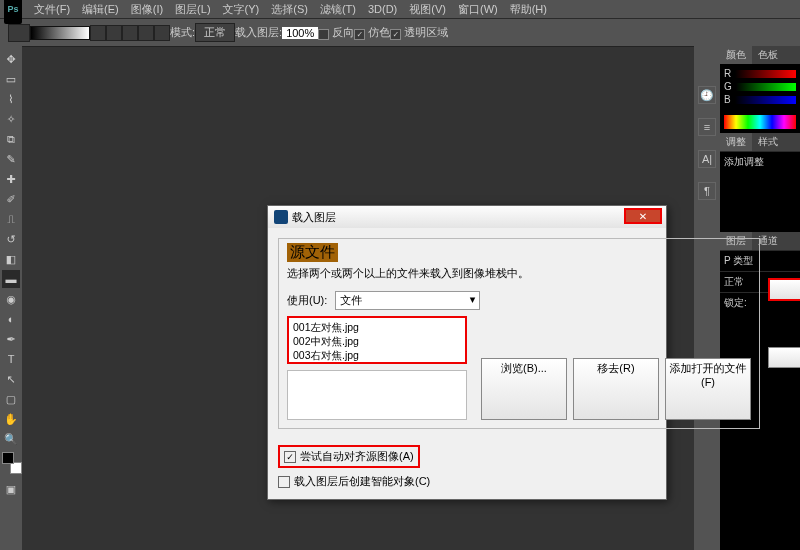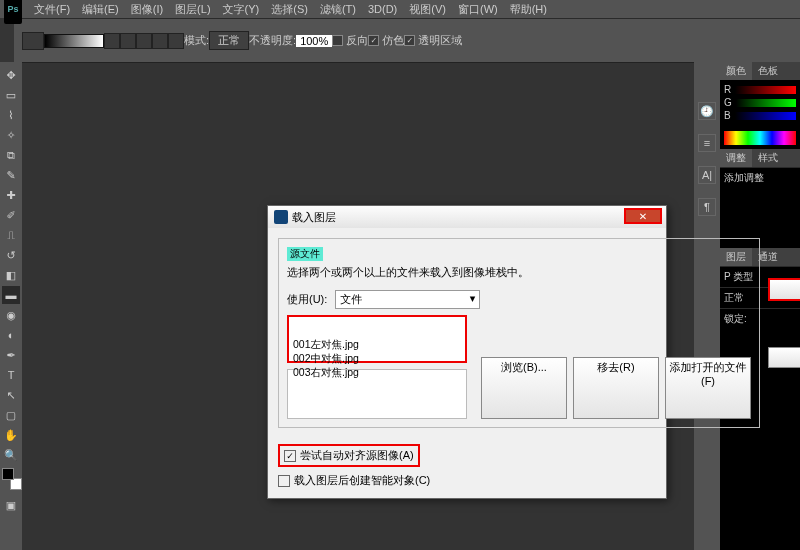--- a/index.html
+++ b/index.html
@@ -1,26 +1,26 @@
 <!DOCTYPE html>
 <html><head>
   <meta charset="utf-8">
   <style>
     * { margin: 0; padding: 0; box-sizing: border-box; font-family: "Microsoft YaHei", sans-serif; }
     body { width: 800px; height: 550px; background: #353535; overflow: hidden; position: relative; font-size: 11px; color: #ccc; }
     .menubar { height: 18px; background: #535353; display: flex; align-items: center; padding-left: 4px; gap: 12px; font-size: 11px; }
     .menubar .logo { width: 18px; height: 30px; background: #000000; border-radius: 2px; display: flex; align-items: center; justify-content: center; font-size: 9px; font-weight: bold; color: #5aa; }
     .menubar span { cursor: default; }
-    .toolbar { height: 44px; background: #535353; border-top: 1px solid #2a2a2a; display: flex; align-items: center; padding: 0 8px; font-size: 11px; margin-left: 14px; }
+    .toolbar { height: 28px; background: #535353; border-top: 1px solid #2a2a2a; display: flex; align-items: center; padding: 0 8px; font-size: 11px; }
     .tb-icon { width: 22px; height: 18px; background: #3a3a3a; border: 1px solid #222; }
     .gradient { width: 60px; height: 14px; background: linear-gradient(to right, #000, #fff); border: 1px solid #111; }
     .tb-small { width: 16px; height: 16px; background: #3a3a3a; border: 1px solid #222; }
     .tb-sel { background: #404040; border: 1px solid #222; padding: 1px 8px; }
     .opacity-box { background: #fff; color: #000; padding: 0 4px; }
-    .chk { display: flex; align-items: center; gap: 3px; }
+    .chk { display: flex; align-items: flex-end; gap: 3px; }
     .chk .box { width: 11px; height: 11px; border: 1px solid #888; background: #3a3a3a; display: flex; align-items: center; justify-content: center; font-size: 8px; }
     .main { display: flex; height: 504px; }
     .toolpanel { width: 22px; background: #535353; display: flex; flex-direction: column; gap: 2px; padding-top: 4px; align-items: center; }
     .tool { width: 18px; height: 18px; border: 1px solid transparent; display: flex; align-items: center; justify-content: center; font-size: 11px; color: #ccc; }
     .tool.active { background: #2a2a2a; }
     .swatch { width: 18px; height: 18px; position: relative; margin-top: 2px; }
     .swatch .fg { width: 12px; height: 12px; background: #000; border: 1px solid #888; position: absolute; top: 0; left: 0; }
     .swatch .bg { width: 12px; height: 12px; background: #fff; border: 1px solid #888; position: absolute; bottom: -4px; right: -2px; }
     .canvas { flex: 1; background: #333; border-top: 1px solid #222; }
     .rightstack { width: 80px; display: flex; flex-direction: column; background: #000000; }
@@ -38,25 +38,25 @@
     .midbar { width: 26px; background: #535353; display: flex; flex-direction: column; align-items: center; padding-top: 40px; gap: 14px; }
     .midbar .mico { width: 18px; height: 18px; border: 1px solid #666; display: flex; align-items: center; justify-content: center; font-size: 11px; }
     
     .dialog { position: absolute; left: 267px; top: 205px; width: 400px; background: #f0f0f0; border: 1px solid #666; color: #000; box-shadow: 2px 2px 8px rgba(0,0,0,0.5); }
     .dlg-title { height: 22px; background: linear-gradient(#fdfdfd, #e4e4e4); display: flex; align-items: center; padding-left: 6px; font-size: 11px; position: relative; }
     .dlg-title .icon { width: 14px; height: 14px; background: #147; margin-right: 4px; border-radius: 2px; }
     .dlg-close { position: absolute; right: 4px; top: 2px; width: 38px; height: 16px; background: #c8452c; color: #fff; display: flex; align-items: center; justify-content: center; font-size: 10px; border: 2px solid #e00; }
     .dlg-body { padding: 10px; display: flex; gap: 8px; }
     .dlg-left { flex: 1; }
     .grp { border: 1px solid #bbb; padding: 8px; margin-bottom: 10px; }
-    .grp-title { font-size: 10px; margin-top: -15px; background: #5eead4; display: inline-block; padding: 0 3px; }
+    .grp-title { font-size: 15px; margin-top: -15px; background: #a16207; display: inline-block; padding: 0 3px; }
     .grp-text { font-size: 11px; margin-top: 4px; }
     .use-row { display: flex; align-items: center; gap: 8px; margin: 10px 0 6px; font-size: 11px; }
     .use-sel { flex: 1; border: 1px solid #999; background: #fff; padding: 1px 4px; display: flex; justify-content: space-between; max-width: 145px; }
-    .filelist { border: 2px solid #e00; background: #fff; width: 180px; height: 48px; padding: 20px 4px; font-size: 10.5px; line-height: 14px; margin-bottom: 6px; }
+    .filelist { border: 2px solid #e00; background: #fff; width: 180px; height: 48px; padding: 2px 4px; font-size: 10.5px; line-height: 14px; margin-bottom: 6px; }
     .filelist-ext { background: #fff; border: 1px solid #bbb; width: 180px; height: 50px; }
     .btn-col { display: flex; flex-direction: column; gap: 6px; }
     .dlg-btn { width: 86px; border: 1px solid #888; background: linear-gradient(#fff, #e4e4e4); padding: 2px 0; font-size: 11px; text-align: center; cursor: default; margin-top: 40px; }
     .dlg-btn.highlight { border: 2px solid #e00; }
     .smallbtns { display: flex; flex-direction: row; gap: 6px; margin-top: 2px; }
     .chk-row { display: flex; align-items: center; gap: 4px; font-size: 11px; margin-top: 6px; }
     .chk-row .cb { width: 12px; height: 12px; border: 1px solid #666; display: flex; align-items: center; justify-content: center; font-size: 9px; }
     .chk-row.hl { border: 2px solid #e00; padding: 2px 4px; display: inline-flex; }
   </style>
 </head>
@@ -80,21 +80,21 @@
 <div class="toolbar">
   <div class="tb-icon"></div>
   <div class="gradient"></div>
   <div class="tb-small"></div>
   <div class="tb-small"></div>
   <div class="tb-small"></div>
   <div class="tb-small"></div>
   <div class="tb-small"></div>
   <span>模式:</span>
   <div class="tb-sel">正常</div>
-  <span>不透明度:</span>
+  <span>载入图层:</span>
   <div class="opacity-box">100%</div>
   <div class="chk">
       <div class="box"></div>
       <span>反向</span>
     </div>
   <div class="chk">
       <div class="box">✓</div>
       <span>仿色</span>
     </div>
   <div class="chk">

